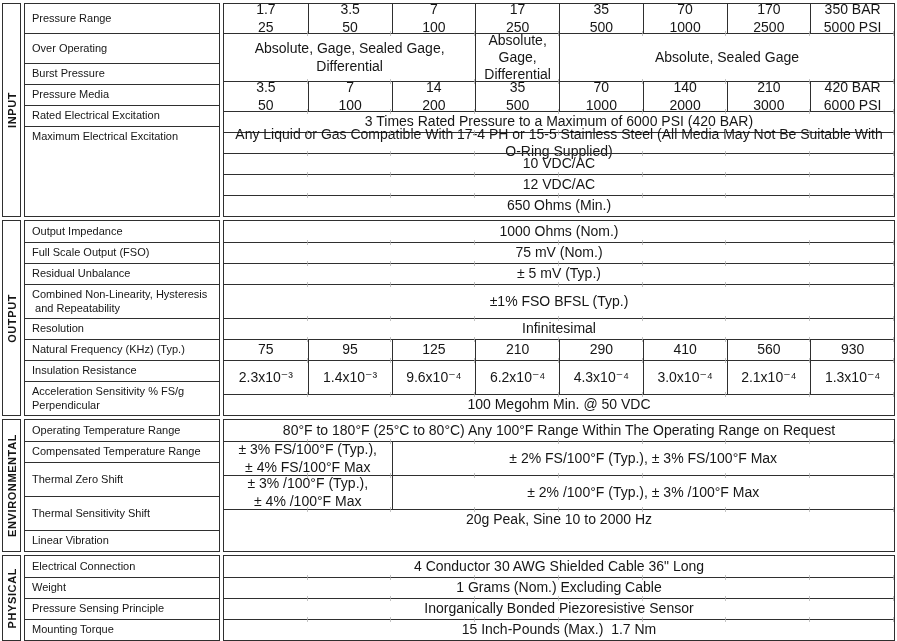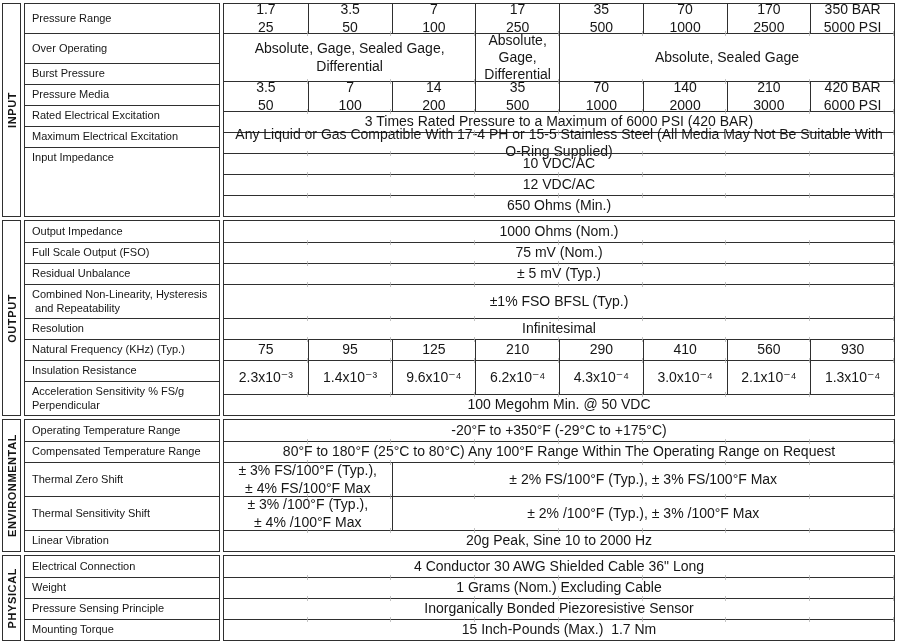--- a/index.html
+++ b/index.html
@@ -75,21 +75,20 @@
     <div class="sb">
       <div class="sl">INPUT</div>
     </div>
     <div class="lb">
       <div class="lr hA">Pressure Range</div>
       <div class="lr hC">Over Operating</div>
       <div class="lr h1">Burst Pressure</div>
       <div class="lr h1">Pressure Media</div>
       <div class="lr h1">Rated Electrical Excitation</div>
       <div class="lr h1">Maximum Electrical Excitation</div>
-      <div class="lr h1">Input Impedance</div>
     </div>
     <div class="db">
       <div class="dr hA">
         <div class="c w1">1.7
 25</div>
         <div class="c w1">3.5
 50</div>
         <div class="c w1">7
 100</div>
         <div class="c w1">17
@@ -210,23 +209,20 @@
     </div>
     <div class="lb">
       <div class="lr h1">Operating Temperature Range</div>
       <div class="lr h1">Compensated Temperature Range</div>
       <div class="lr h2">Thermal Zero Shift</div>
       <div class="lr h2">Thermal Sensitivity Shift</div>
       <div class="lr h1">Linear Vibration</div>
     </div>
     <div class="db">
       <div class="dr h1">
-        <div class="c w8">-20°F to +350°F (-29°C to +175°C)</div>
-      </div>
-      <div class="dr h1">
         <div class="c w8">80°F to 180°F (25°C to 80°C) Any 100°F Range Within The Operating Range on Request</div>
       </div>
       <div class="dr h2">
         <div class="c w2">± 3% FS/100°F (Typ.),
 ± 4% FS/100°F Max</div>
         <div class="c w6">± 2% FS/100°F (Typ.), ± 3% FS/100°F Max</div>
       </div>
       <div class="dr h2">
         <div class="c w2">± 3% /100°F (Typ.),
 ± 4% /100°F Max</div>

